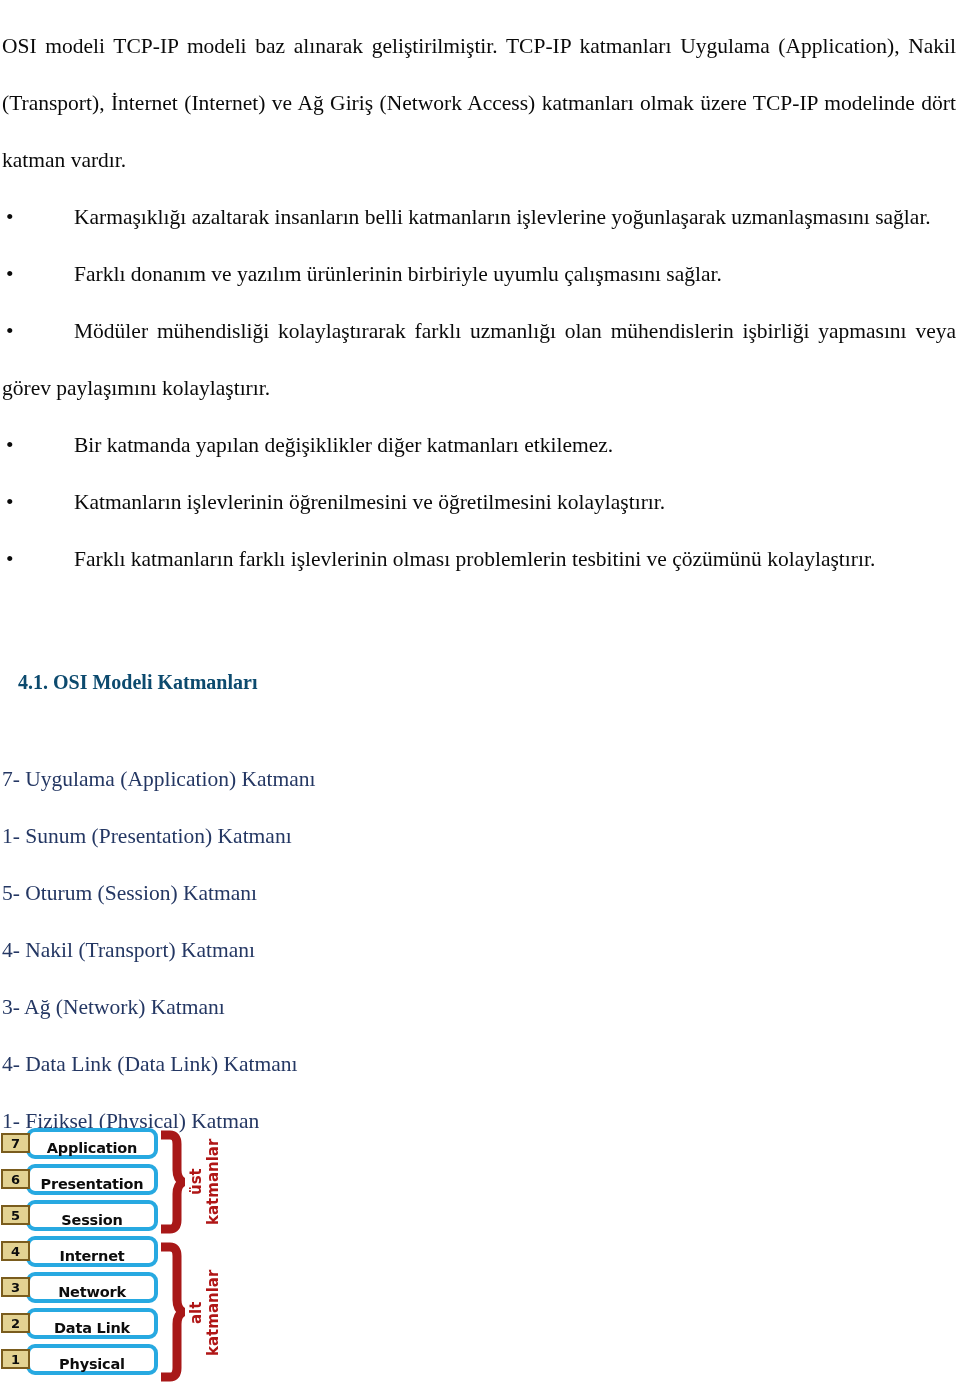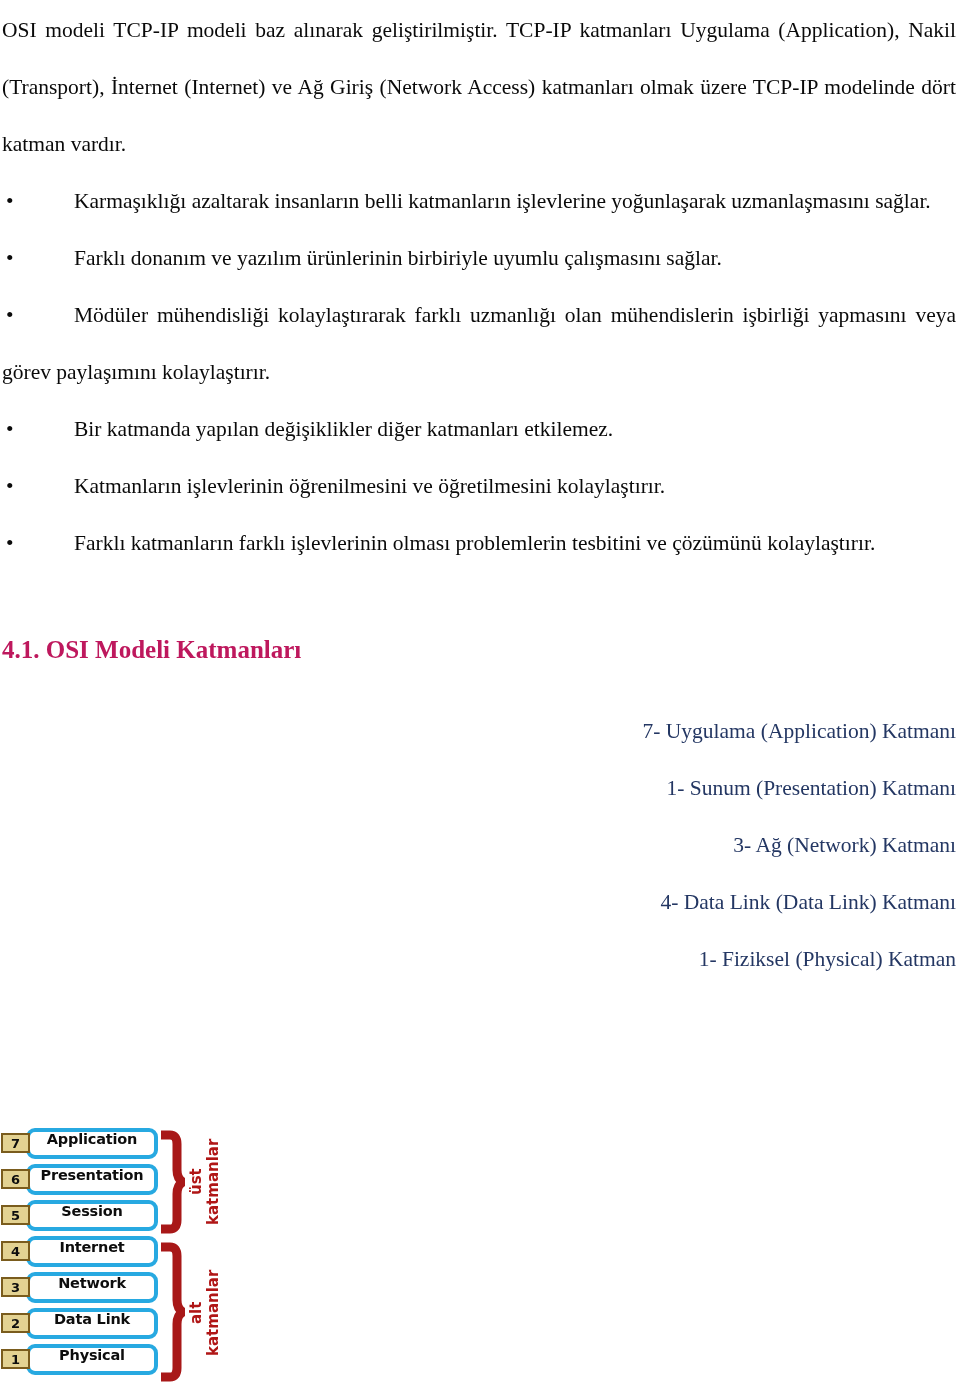--- a/index.html
+++ b/index.html
@@ -15,21 +15,21 @@
     overflow: hidden;
     font-family: "Liberation Serif", "DejaVu Serif", serif;
     color: #000000;
   }
 
   .page {
     position: relative;
     width: 960px;
     height: 1387px;
     box-sizing: border-box;
-    padding: 0 4px 0 2px;
+    padding: 16px 4px 0 2px;
   }
 
   
   .para {
     font-size: 21.5px;
     line-height: 57px;
     text-align: justify;
     text-justify: inter-word;
     margin: 0;
     color: #0a0a0a;
@@ -70,40 +70,39 @@
     line-height: 57px;
     color: #0a0a0a;
   }
   .bullets li .bullet-text {
     display: block;
     text-indent: 72px;
   }
 
   
   .section-heading {
-    font-size: 25px;
+    font-size: 20px;
     font-weight: bold;
     line-height: 40px;
-    margin: 0;
+    margin: 16px;
     padding-top: 58px;
-    color: #be185d;
+    color: #0c4a6e;
   }
 
   
   .layer-list {
     list-style: none;
     margin: 0;
     padding: 0 0 0 0;
   }
   .layer-list li {
     font-size: 21.5px;
     line-height: 57px;
     color: #243763;
     white-space: nowrap;
-    text-align: right;
   }
   .layer-list-wrap { padding-top: 33px; }
 
   
   .osi-diagram {
     position: absolute;
     left: 0px;
     top: 1126px;
     width: 260px;
     height: 261px;
@@ -123,21 +122,21 @@
     position: absolute;
     left: 0;
     top: 0;
     width: 132px;
     height: 31px;
     box-sizing: border-box;
     background: #ffffff;
     border: 4px solid #27a9e1;
     border-radius: 9px;
     display: flex;
-    align-items: flex-start;
+    align-items: flex-end;
     justify-content: center;
   }
   .osi-bar-label {
     font-family: "DejaVu Sans", "Liberation Sans", sans-serif;
     font-size: 14.5px;
     font-weight: bold;
     color: #0d0d0d;
     letter-spacing: -0.2px;
     line-height: 1;
   }
@@ -231,20 +230,22 @@
       <span class="bullet-text">Farklı katmanların farklı işlevlerinin olması problemlerin tesbitini ve çözümünü kolaylaştırır.</span>
     </li>
   </ul>
 
   <h2 class="section-heading">4.1. OSI Modeli Katmanları</h2>
 
   <div class="layer-list-wrap">
     <ul class="layer-list">
       <li>7- Uygulama (Application) Katmanı</li>
       <li>1- Sunum (Presentation) Katmanı</li>
+      <li>5- Oturum (Session) Katmanı</li>
+      <li>4- Nakil (Transport) Katmanı</li>
       <li>3- Ağ (Network) Katmanı</li>
       <li>4- Data Link (Data Link) Katmanı</li>
       <li>1- Fiziksel (Physical) Katman</li>
     </ul>
   </div>
 
   <div class="osi-diagram">
 
     <div class="osi-stack">
 

